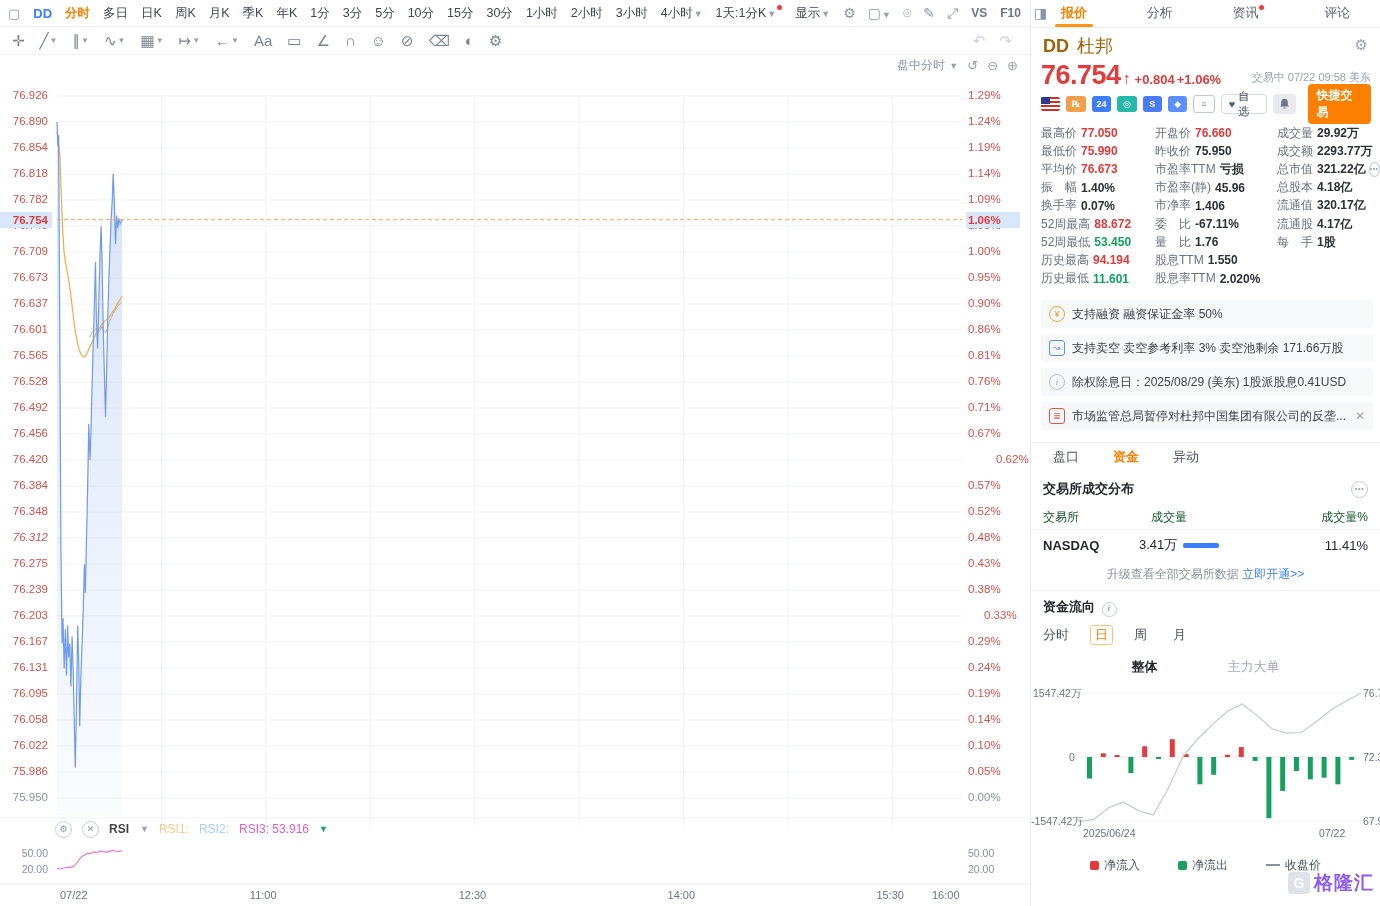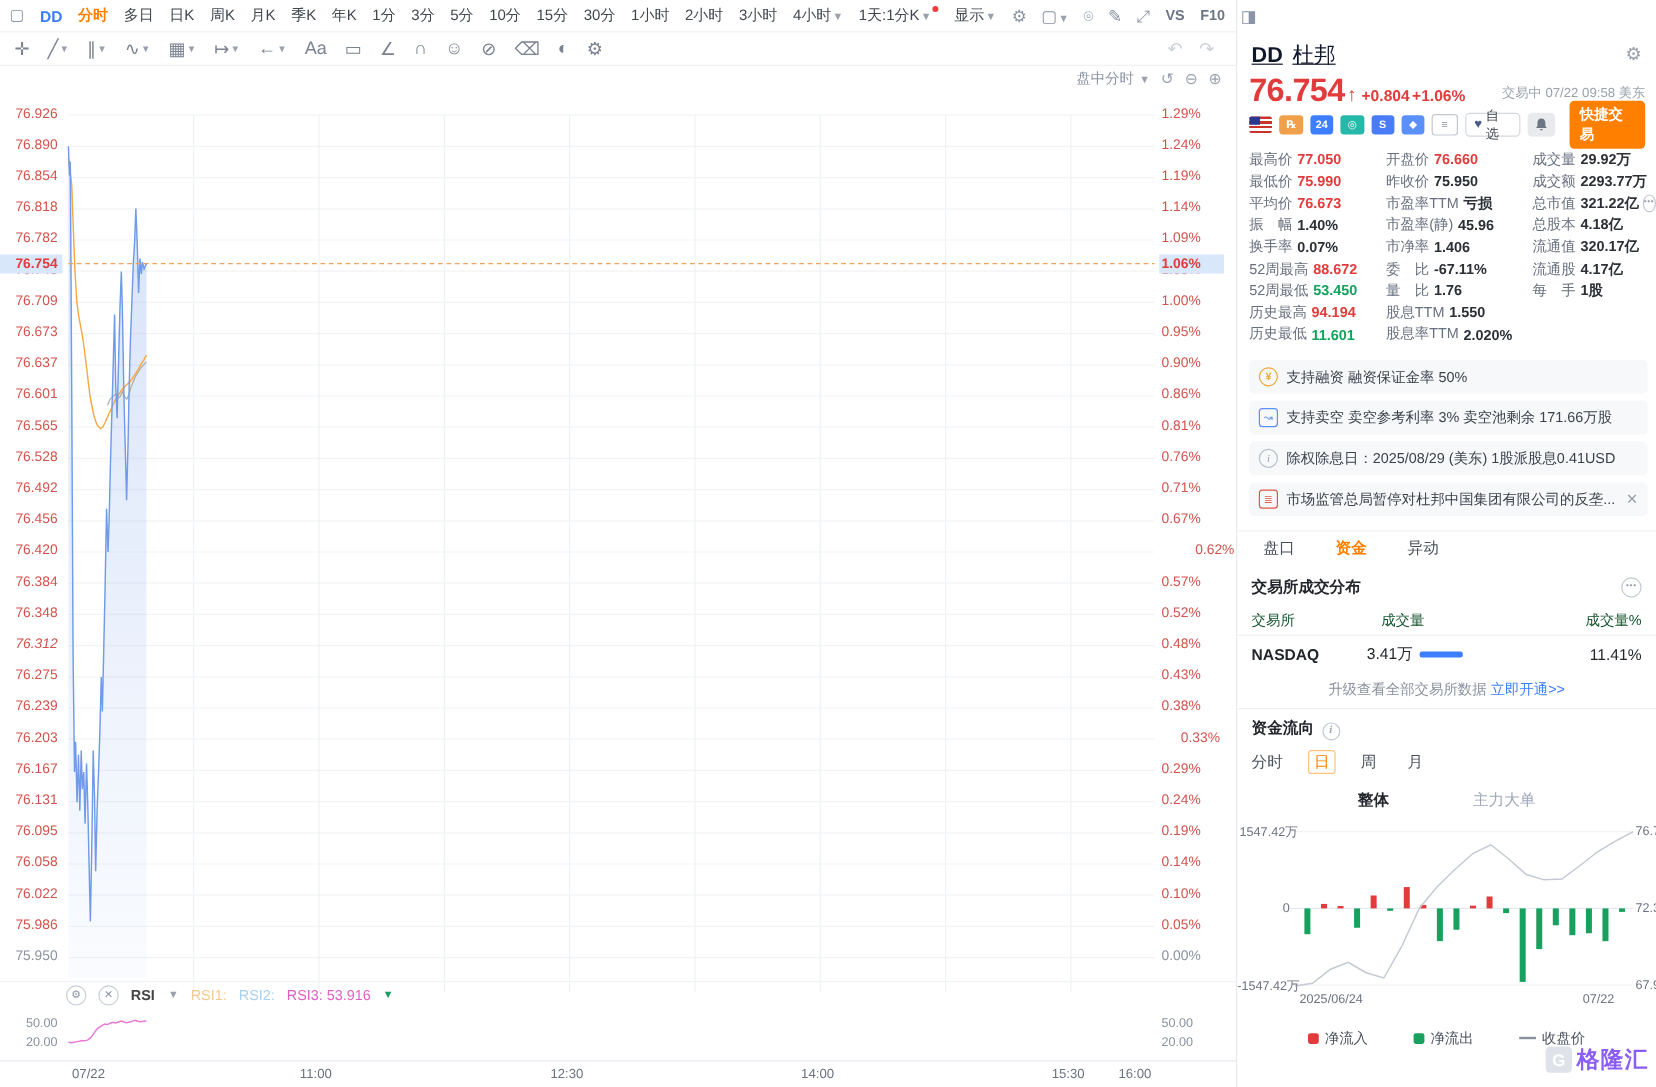--- a/index.html
+++ b/index.html
@@ -49,21 +49,21 @@
   .taxis{position:absolute;left:0;top:834px;width:1030px;height:16px;font-size:11px;color:#6b7280;}
   .taxis div{position:absolute;}
   
   .panel{position:absolute;left:1030px;top:0;width:350px;height:906px;border-left:1px solid #e7e9ee;
        box-sizing:border-box;}
   .ptabs{position:absolute;left:0;top:0;width:100%;height:27px;display:flex;align-items:center;
        justify-content:space-around;font-size:13px;color:#5a6270;border-bottom:1px solid #ededf0;}
   .ptab{position:relative;height:27px;line-height:25px;cursor:default;}
   .ptab.act{color:#ff8000;font-weight:bold;}
   .ptab.act:after{content:"";position:absolute;left:-6px;right:-6px;bottom:0;height:3px;background:#ff9415;border-radius:2px;}
-  .stock-head{position:absolute;left:12px;top:34px;font-size:18px;color:#0f172a;text-decoration:underline;}
+  .stock-head{position:absolute;left:12px;top:34px;font-size:18px;color:#a16207;}
   .stock-head b{margin-right:8px;}
   .head-gear{position:absolute;right:12px;top:36px;color:#9aa1ad;font-size:15px;}
   .price-row{position:absolute;left:10px;top:60px;width:330px;display:flex;align-items:baseline;}
   .big-price{font-size:27px;font-weight:bold;color:#e23b3b;letter-spacing:-0.5px;}
   .arrow-up{color:#e23b3b;font-size:16px;font-weight:bold;margin:0 2px;}
   .chg{color:#e23b3b;font-size:13px;font-weight:bold;margin-left:2px;}
   .mkt-status{position:absolute;right:2px;top:8px;font-size:11px;color:#9aa1ad;}
   .badges{position:absolute;left:10px;top:93px;width:330px;height:22px;display:flex;align-items:center;gap:6px;}
   .bdg{width:20px;height:16px;border-radius:3px;color:#fff;font-size:9px;font-weight:bold;
        display:flex;align-items:center;justify-content:center;}
@@ -339,20 +339,26 @@
           <div style="left: 458.692px;">12:30</div>
           <div style="left: 667.538px;">14:00</div>
           <div style="left: 876.385px;">15:30</div>
           <div style="left: 932px;">16:00</div>
         </div>
     </div>
   </div>
 
   <div class="panel">
 
+    <div class="ptabs">
+      <span class="ptab act">报价</span>
+      <span class="ptab">分析</span>
+      <span class="ptab"><span>资讯</span><span class="rdot"></span></span>
+      <span class="ptab">评论</span>
+    </div>
 
     <div class="stock-head">
       <b>DD</b><span>杜邦</span>
     </div>
     <span class="head-gear">⚙</span>
 
     <div class="price-row">
       <span class="big-price">76.754</span>
       <span class="arrow-up">↑</span>
       <span class="chg">+0.804</span>

